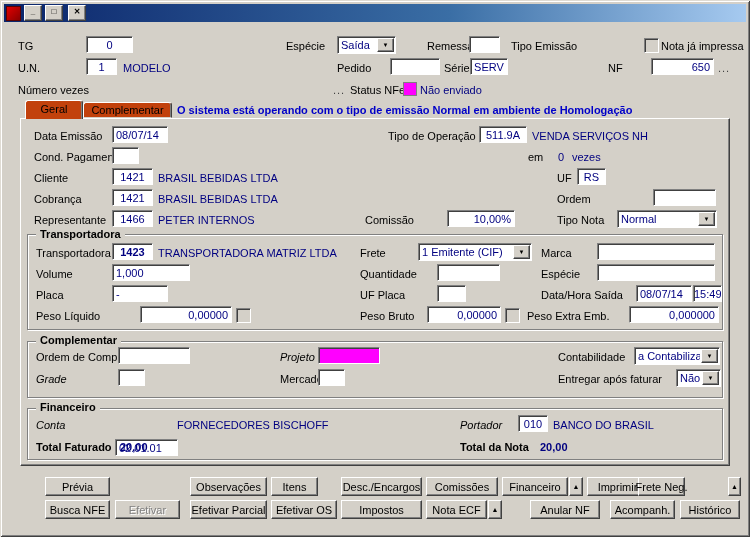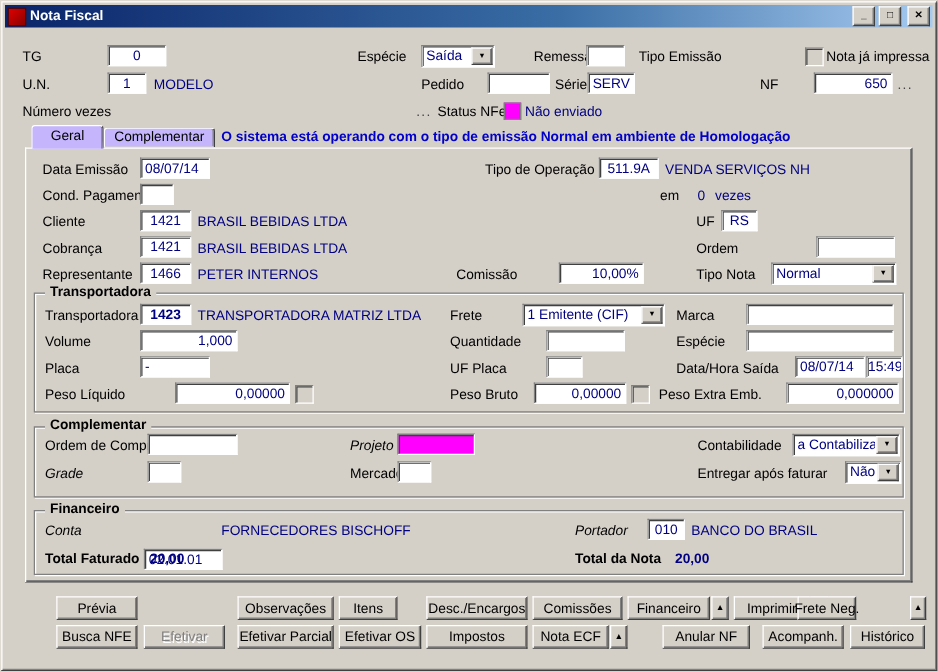--- a/index.html
+++ b/index.html
@@ -35,21 +35,21 @@
          border-color:#808080 #fff #fff #808080;box-shadow:inset 1px 1px 0 #404040;
          display:flex;align-items:stretch;box-sizing:border-box}
   .combo .ct{flex:1;color:#000080;padding:2px 0 0 3px;white-space:nowrap;overflow:hidden}
   .combo .cb{width:15px;margin:1px;background:#d4d0c8;border:1px solid;
              border-color:#fff #404040 #404040 #fff;box-shadow:inset -1px -1px 0 #808080;
              font-size:6px;display:flex;align-items:center;justify-content:center;color:#000}
   .group{position:absolute;border:1px solid #808080;
          box-shadow:1px 1px 0 #fff,inset 1px 1px 0 #fff;box-sizing:border-box}
   .glegend{position:absolute;background:#d4d0c8;padding:0 4px;font-weight:bold;
            line-height:13px;white-space:nowrap}
-  .tab{position:absolute;background:#c4b5fd;border:1px solid;
+  .tab{position:absolute;background:#c2410c;border:1px solid;
        border-color:#fff #404040 #d4d0c8 #fff;box-shadow:inset -1px 0 0 #808080;
        text-align:center;border-top-left-radius:3px;border-top-right-radius:3px;box-sizing:border-box}
   .tab.active{border-bottom:none;z-index:5}
   .panel{position:absolute;left:20px;top:118px;width:710px;height:348px;background:#d4d0c8;
          border:1px solid;border-color:#fff #404040 #404040 #fff;
          box-shadow:inset -1px -1px 0 #808080;box-sizing:border-box}
   .msg{position:absolute;font-weight:bold;color:#0000c8;white-space:nowrap}
   .btn{position:absolute;height:19px;background:#d4d0c8;border:1px solid;
        border-color:#fff #404040 #404040 #fff;box-shadow:inset -1px -1px 0 #808080;
        display:flex;align-items:center;justify-content:center;cursor:default;
@@ -59,21 +59,20 @@
   .flat-more{position:absolute;color:#444;letter-spacing:1px;cursor:default;line-height:13px}
   .status-ind{position:absolute;width:12px;height:12px;background:#ff00ff;border:1px solid #808080}
 </style>
 </head>
 <body>
 
 <div class="window">
 
   <div class="titlebar">
     <span class="app-icon"></span>
-    <span class="title">Nota Fiscal</span>
     <span class="tb-btn">_</span>
     <span class="tb-btn">□</span>
     <span class="tb-btn tb-close">✕</span>
   </div>
 
   <span class="lbl" style="left:18px;top:40px">TG</span>
   <input class="tbox ctr" style="left: 86px; top: 36px; width: 47px;" value="0">
   <span class="lbl" style="left:286px;top:40px">Espécie</span>
   <div class="combo" style="left:337px;top:36px;width:59px">
     <span class="ct">Saída</span>
@@ -154,21 +153,21 @@
   <span class="val" style="left:158px;top:247px">TRANSPORTADORA MATRIZ  LTDA</span>
   <span class="lbl" style="left:360px;top:247px">Frete</span>
   <div class="combo" style="left:418px;top:243px;width:114px">
     <span class="ct">1 Emitente (CIF)</span>
     <span class="cb">▼</span>
   </div>
   <span class="lbl" style="left:541px;top:247px">Marca</span>
   <input class="tbox" style="left: 597px; top: 243px; width: 118px;">
 
   <span class="lbl" style="left:36px;top:268px">Volume</span>
-  <input class="tbox" style="left: 112px; top: 264px; width: 78px; text-align: right;" value="1,000">
+  <input class="tbox" style="left: 112px; top: 264px; width: 78px;" value="1,000">
   <span class="lbl" style="left:360px;top:268px">Quantidade</span>
   <input class="tbox" style="left: 437px; top: 264px; width: 63px;">
   <span class="lbl" style="left:541px;top:268px">Espécie</span>
   <input class="tbox" style="left: 597px; top: 264px; width: 118px;">
 
   <span class="lbl" style="left:36px;top:289px">Placa</span>
   <input class="tbox" style="left: 112px; top: 285px; width: 56px;" value="-">
   <span class="lbl" style="left:360px;top:289px">UF Placa</span>
   <input class="tbox ctr" style="left: 437px; top: 285px; width: 29px;">
   <span class="lbl" style="left:541px;top:289px">Data/Hora Saída</span>

